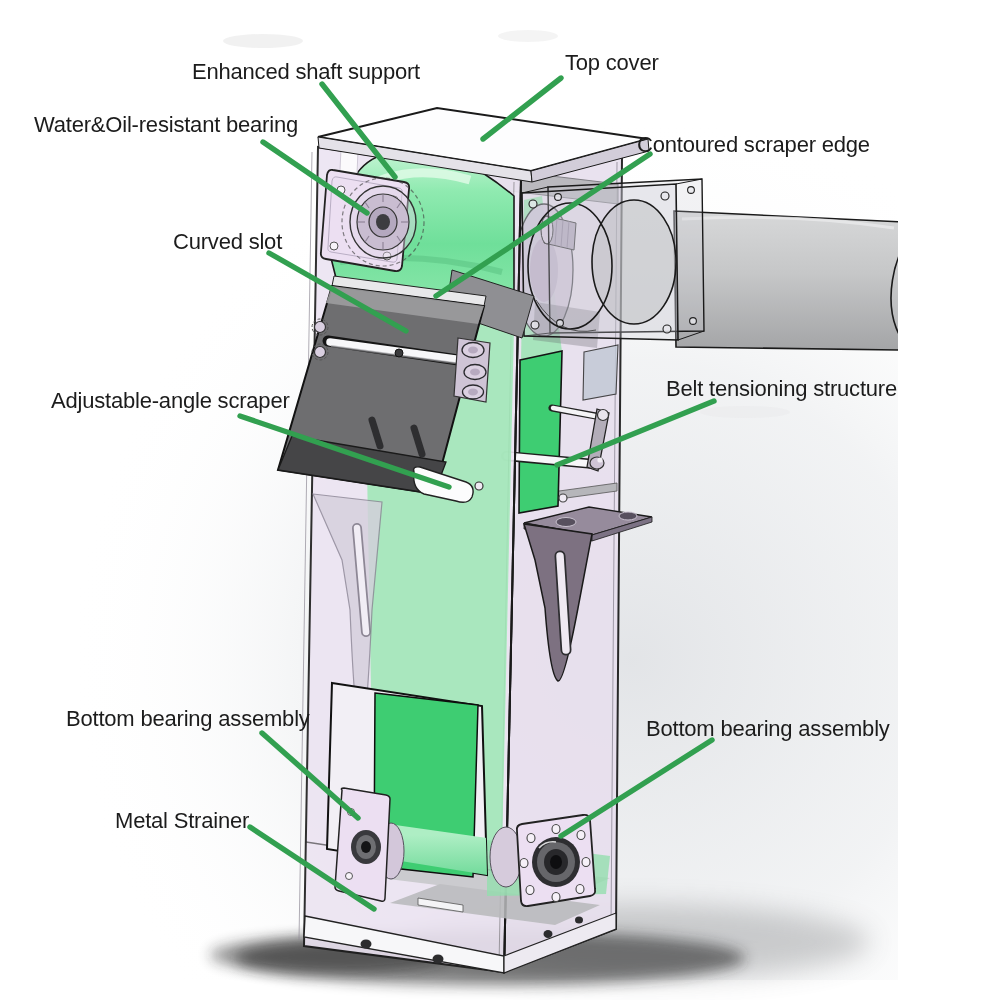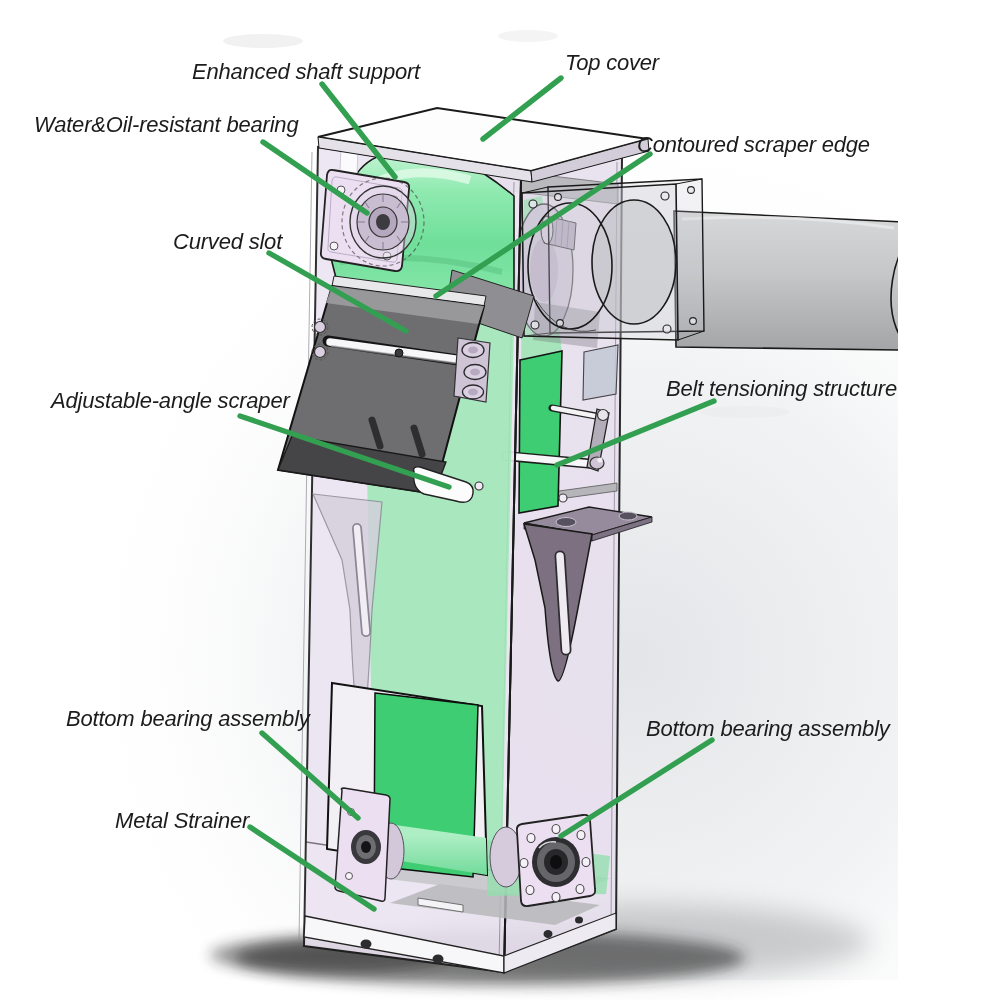--- a/index.html
+++ b/index.html
@@ -1,16 +1,16 @@
 <!DOCTYPE html>
 <html style="--leader-green: #32a050; --label-text: #1c1c1c; --outline: #1a1a1a; --belt-bright: #3ecd72; --belt-mid: #7fe3a4; --belt-light: #c9f5d8; --belt-tint-front: #9fe7b6; --belt-tint-right: #a3e4b8; --panel-lavender: #ece4f2; --panel-lavender-right: #e8e0ee; --flange-lavender: #ecdff2; --scraper-gray: #6e6e70; --scraper-dark: #454547; --scraper-bevel: #9c9c9e; --bracket-purple: #7d7181; --motor-light: #d8d9da; --motor-dark: #a6a7a9; --background-shade: #e1e3e6;"><head>
 <meta charset="utf-8">
 <style>
   html,body{margin:0;padding:0;background:#fff;}
-  .stage{width:898px;height:1000px;position:relative;background:#d946ef;overflow:hidden;font-style:italic;}
+  .stage{width:898px;height:1000px;position:relative;background:#d946ef;overflow:hidden;}
   svg{display:block;}
   .label{font-family:"Liberation Sans",sans-serif;font-size:22px;fill:var(--label-text,#1c1c1c);letter-spacing:-0.2px;}
   .leader{stroke:var(--leader-green,#32a050);stroke-width:5.4;stroke-linecap:round;fill:none;}
 </style>
 </head>
 <body>
 
 <div class="stage">
 <svg width="1000" height="1000" viewBox="0 0 1000 1000">
   <defs>

